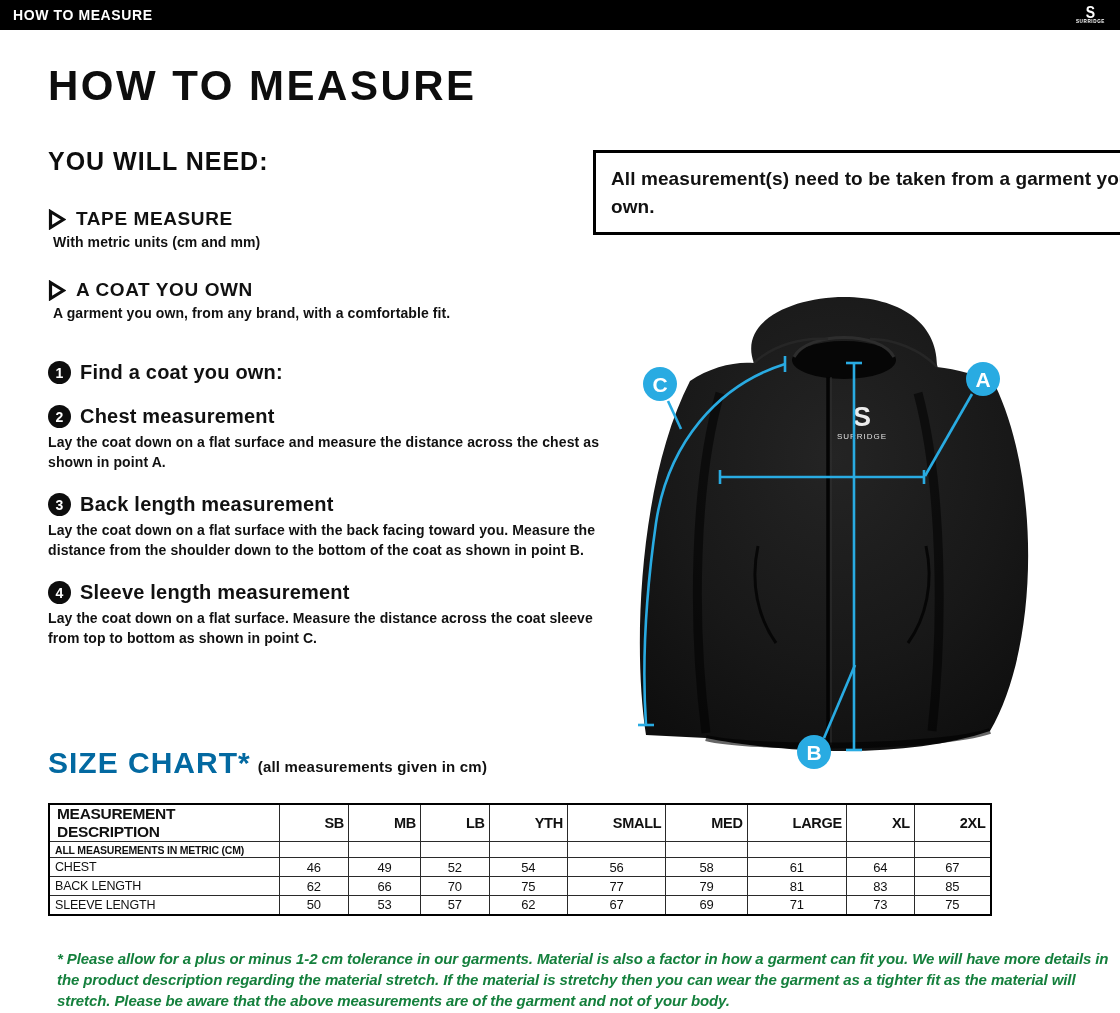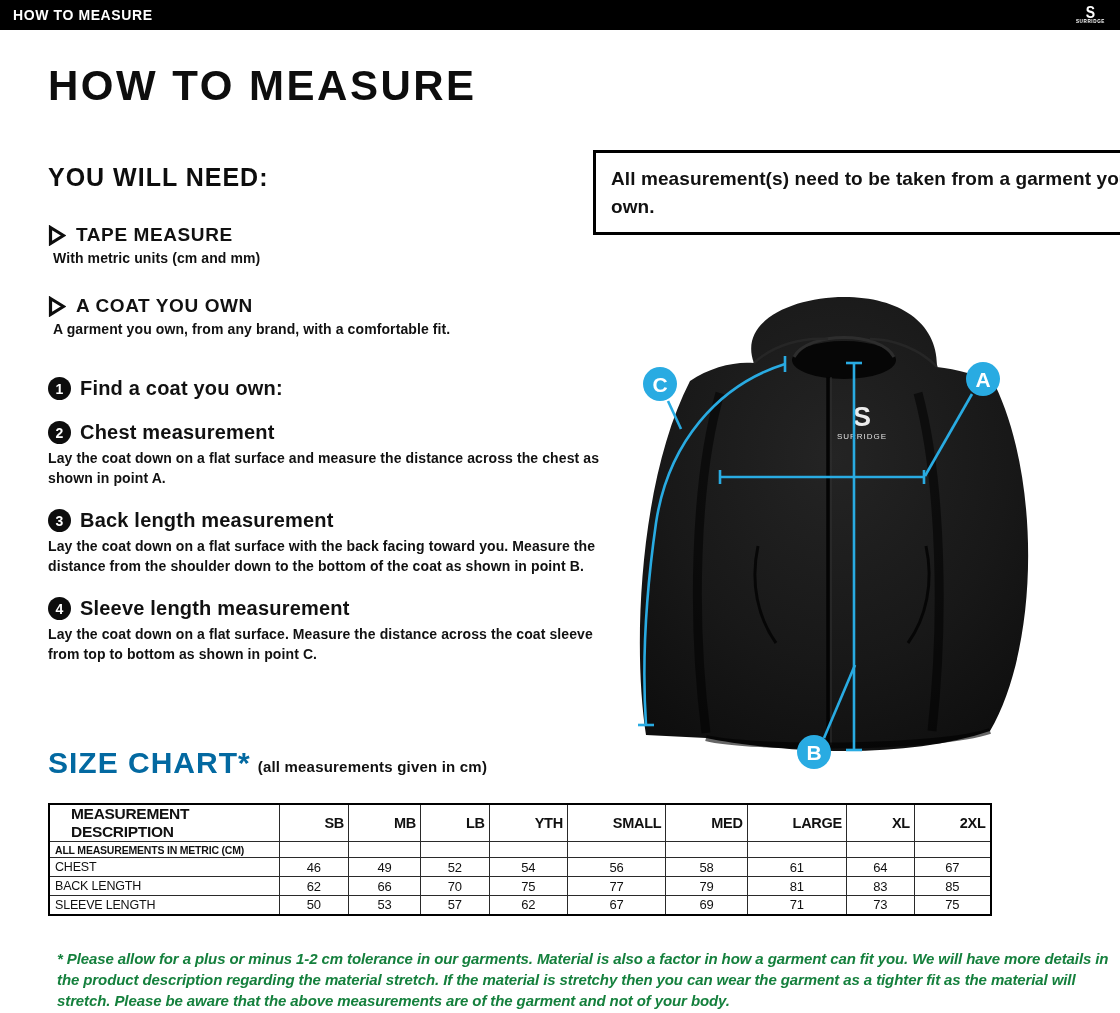--- a/index.html
+++ b/index.html
@@ -23,21 +23,21 @@
   .header-logo .name { display:block; font-size:4.6px; font-weight:700; letter-spacing:.6px; margin-top:1.5px; }
 
   
   .page-title {
     position:absolute; left:48px; top:62px; margin:0;
     font-size:42px; font-weight:700; letter-spacing:2.5px; color:#0d0d0d;
   }
 
   
   .left-col { position:absolute; left:48px; top:147px; width:556px; }
-  .ywn { margin:16px 0 32px 0; font-size:25px; font-weight:700; letter-spacing:1px; color:#0d0d0d; }
+  .ywn { margin:0 0 32px 0; font-size:25px; font-weight:700; letter-spacing:1px; color:#0d0d0d; }
 
   .need { margin-bottom:29px; }
   .need-head { display:flex; align-items:center; gap:10px; }
   .need-label { font-size:19px; font-weight:700; letter-spacing:.6px; }
   .tri-icon svg { display:block; }
   .need-desc { margin:4px 0 0 5px; font-size:14px; font-weight:700; letter-spacing:.1px; }
 
   .steps { margin-top:40px; }
   .step { margin-bottom:21px; }
   .step-head { display:flex; align-items:center; gap:9px; margin-bottom:5px; }
@@ -66,21 +66,21 @@
   .size-chart-sub { font-size:15px; font-weight:700; letter-spacing:.2px; position:relative; top:-1px; }
 
   table.size-table {
     position:absolute; left:48px; top:803px;
     border-collapse:collapse; border:2px solid #000; table-layout:fixed;
   }
   .size-table th, .size-table td { border:1px solid #2a2a2a; padding:0 4px; }
   .size-table th {
     height:27px; font-size:14.5px; font-weight:700; letter-spacing:-.3px; text-align:center; width:57px;padding-left:45px;
   }
-  .size-table th.desc-col { width:230px; text-align:left; padding-left:21px; font-size:15.5px; }
+  .size-table th.desc-col { width:230px; text-align:left; padding-left:7px; font-size:15.5px; }
   .size-table td { height:19px; font-size:13px; font-weight:400; text-align:center; letter-spacing:-.2px; }
   .size-table td.row-label { text-align:left; padding-left:5px; font-size:12.5px; }
   .size-table tr.metric-row td { height:16px;margin-left:28px; }
   .size-table tr.metric-row td.row-label { font-size:10.5px; font-weight:700; letter-spacing:-.2px; }
 
   
   .footnote {
     position:absolute; left:48px; top:939px; width:1052px; margin:9px;
     font-size:15px; font-weight:700; font-style:italic; line-height:1.4; letter-spacing:-.1px;
     color:#15803d;

